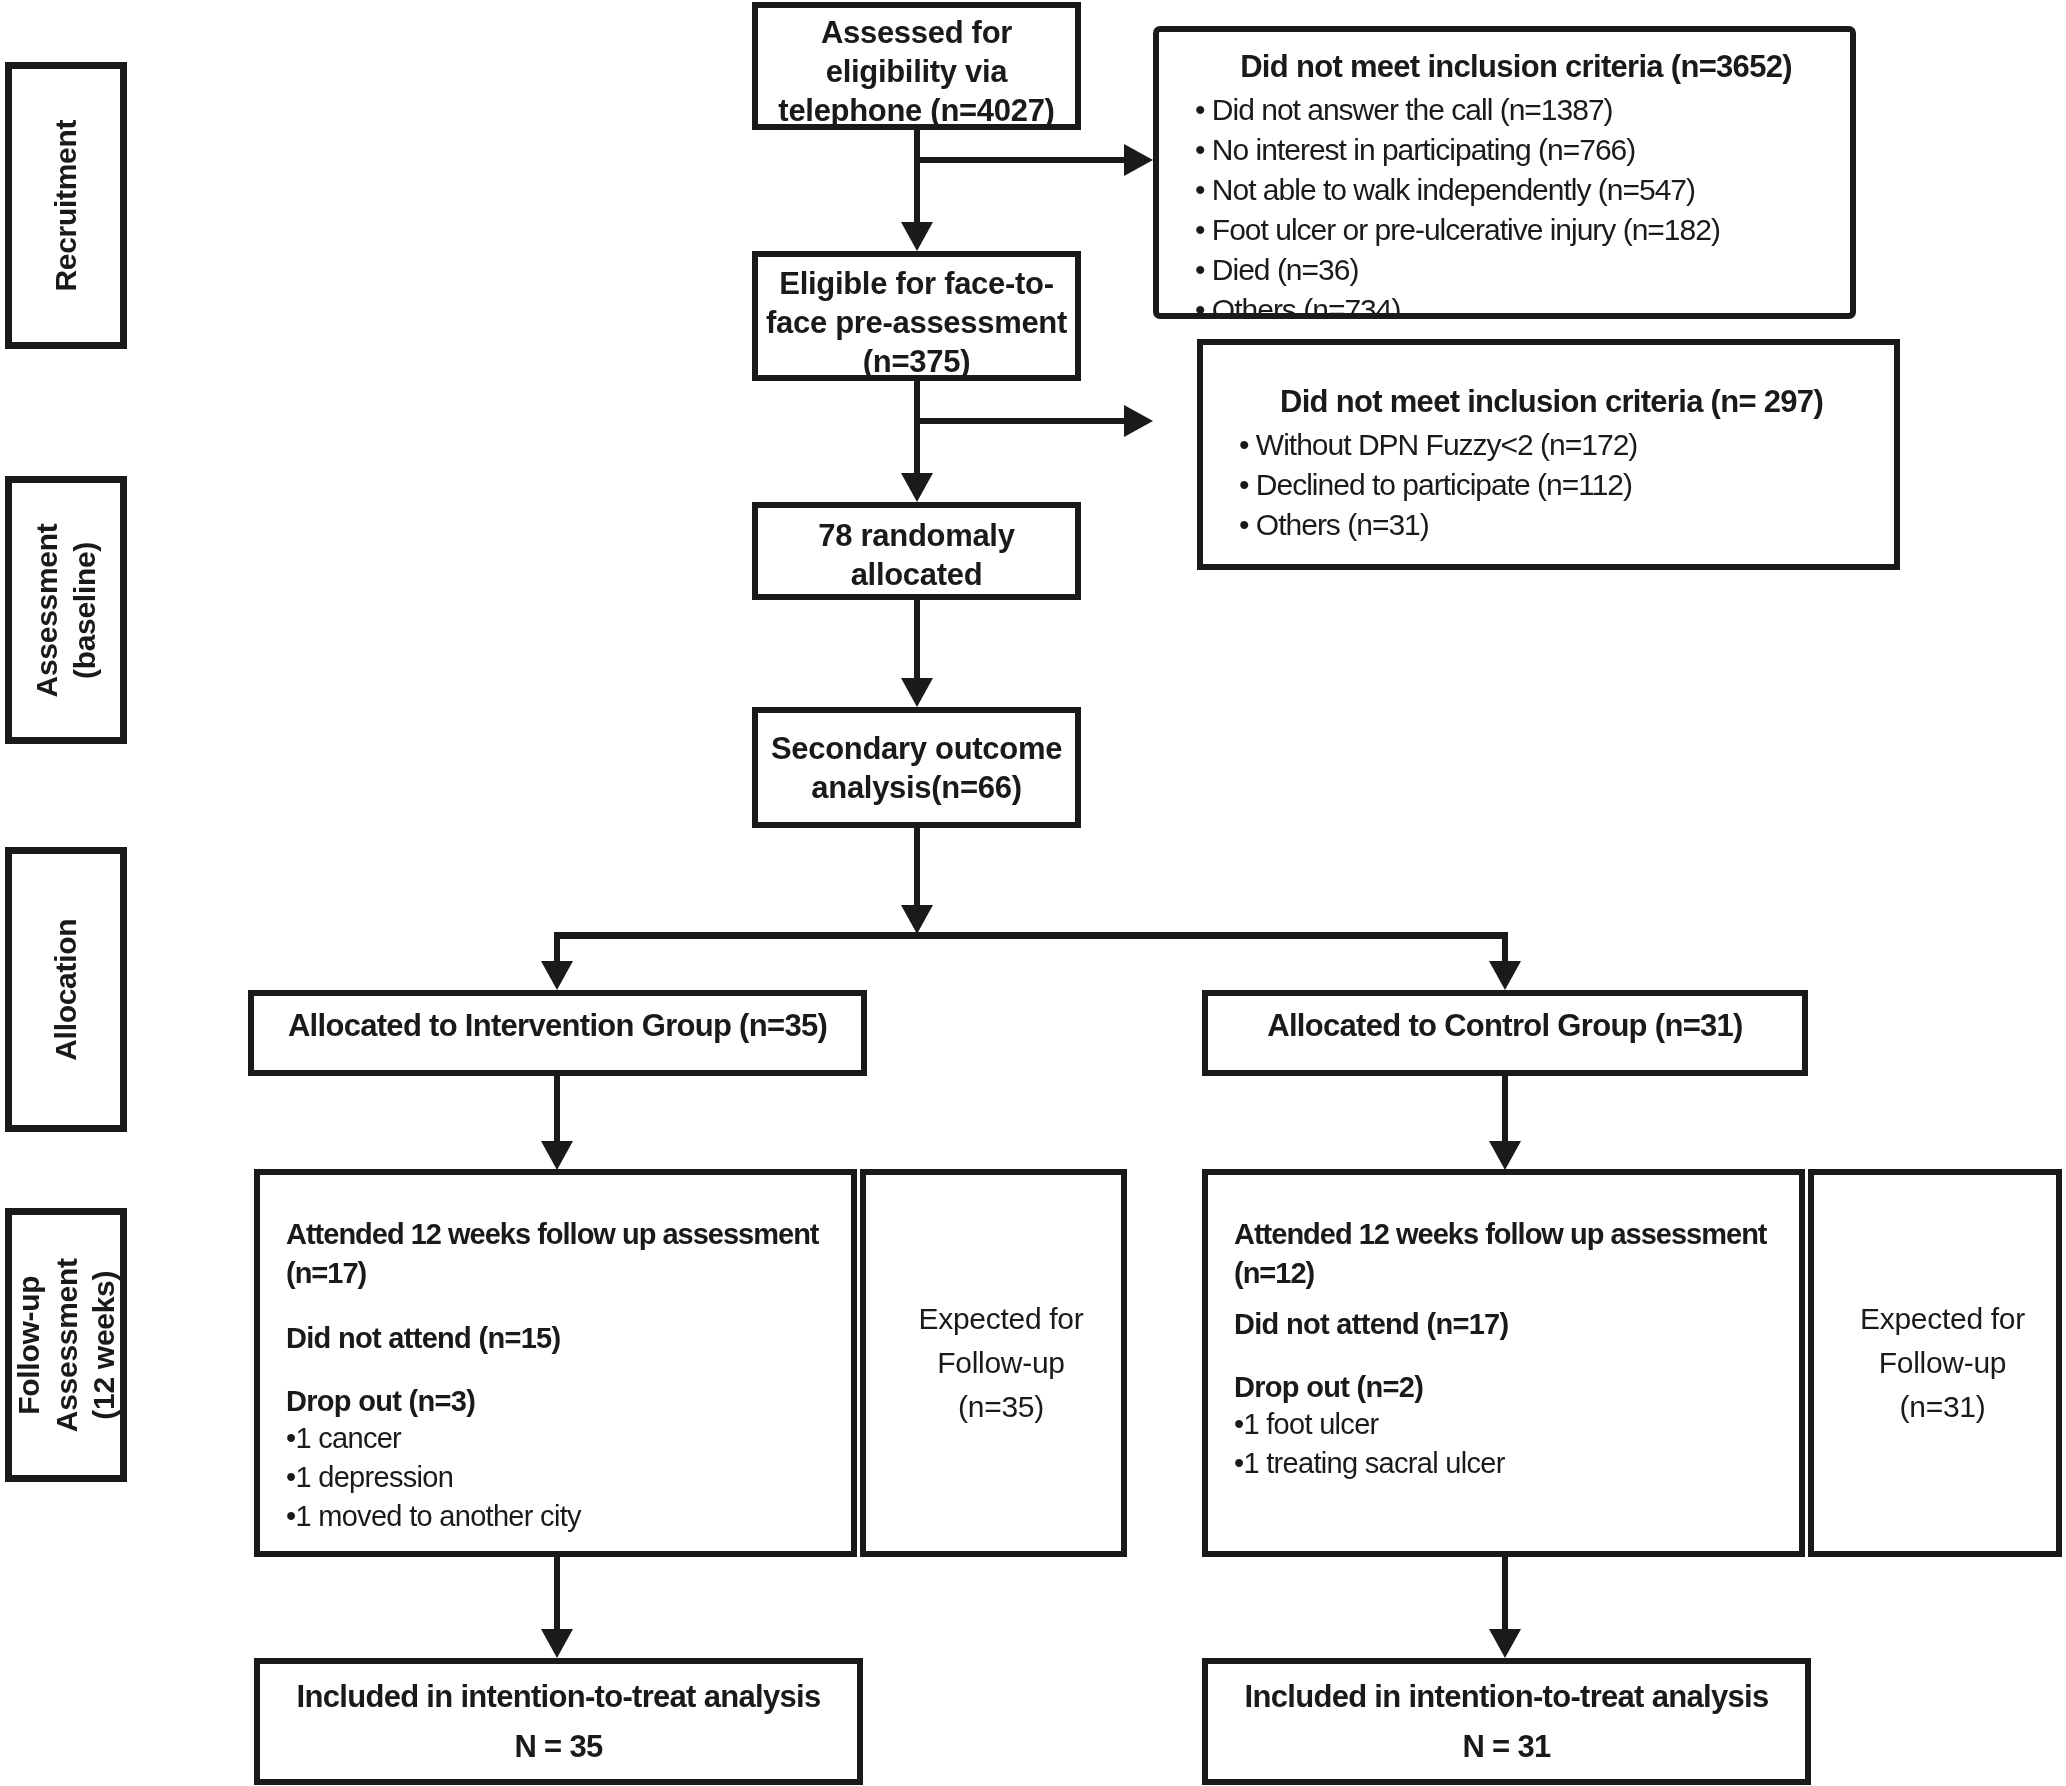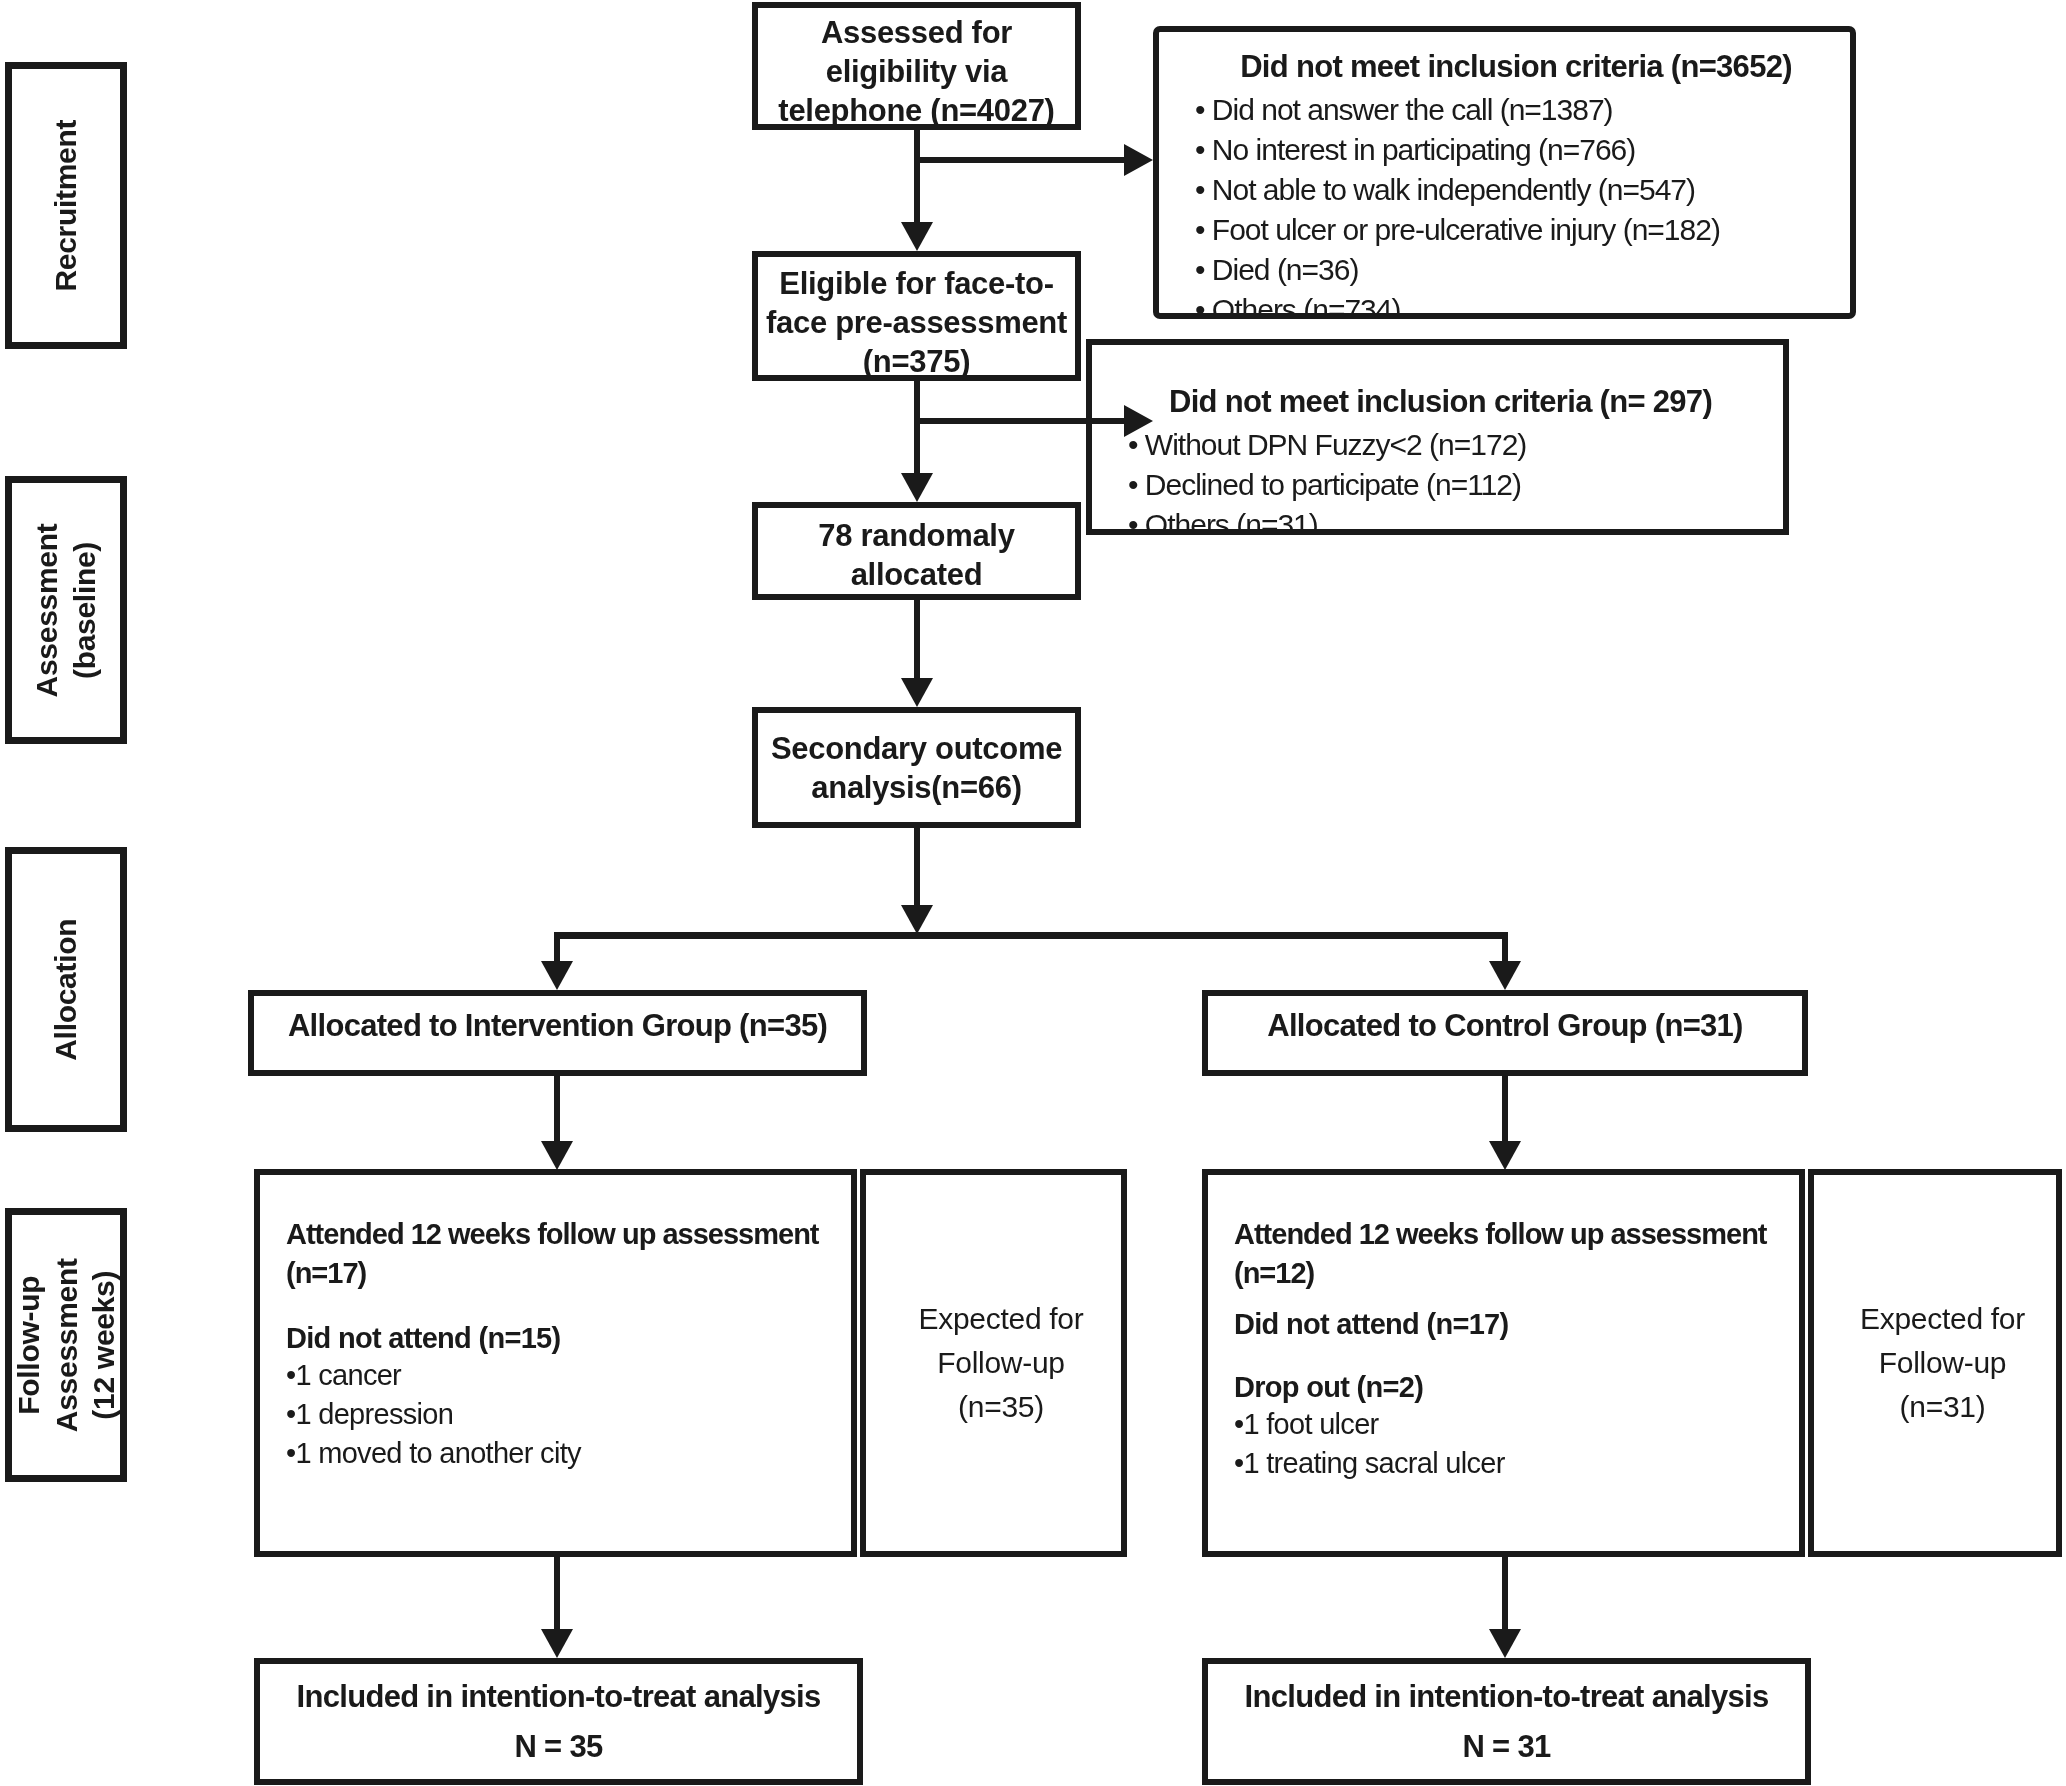--- a/index.html
+++ b/index.html
@@ -94,21 +94,21 @@
     <div class="bullet spaced">Died (n=36)</div>
     <div class="bullet spaced">Others (n=734)</div>
   </div>
 
   <div class="box center-text lines-48" style="left:752px;top:251px;width:329px;height:130px;padding-top:6.5px;">
     <span>Eligible for face-to-</span>
     <span>face pre-assessment</span>
     <span>(n=375)</span>
   </div>
 
-  <div class="box" style="left:1086px;top:339px;width:703px;height:196px;padding:38px 30px 0 36px;">
+  <div class="box" style="left:1197px;top:339px;width:703px;height:231px;padding:38px 30px 0 36px;">
     <div class="excl-title">Did not meet inclusion criteria (n= 297)</div>
     <div class="bullet spaced">Without DPN Fuzzy&lt;2 (n=172)</div>
     <div class="bullet spaced">Declined to participate (n=112)</div>
     <div class="bullet spaced">Others (n=31)</div>
   </div>
 
   <div class="box center-text lines-48" style="left:752px;top:502px;width:329px;height:98px;padding-top:7.8px;">
     <span>78 randomaly</span>
     <span>allocated</span>
   </div>
@@ -124,20 +124,21 @@
   <div class="box" style="left:1202px;top:990px;width:606px;height:86px;padding-top:11.7px;">
     <div class="alloc-label">Allocated to Control Group (n=31)</div>
   </div>
 
   <div class="box" style="left:254px;top:1169px;width:603px;height:388px;padding:40px 13px 0 26px;">
     <div class="fu-title">
       <span style="display:block;">Attended 12 weeks follow up assessment</span>
       <span style="display:block;">(n=17)</span>
     </div>
     <div class="fu-sub" style="margin-top:27px;">Did not attend (n=15)</div>
+    <div class="fu-sub" style="margin-top:27px;">Drop out (n=3)</div>
     <div class="fu-bullet tight bullet">1 cancer</div>
     <div class="fu-bullet tight bullet">1 depression</div>
     <div class="fu-bullet tight bullet">1 moved to another city</div>
   </div>
   <div class="box expected" style="left:860px;top:1169px;width:267px;height:388px;">
     <div class="expected-text">
       <span>Expected for</span>
       <span>Follow-up</span>
       <span>(n=35)</span>
     </div>

